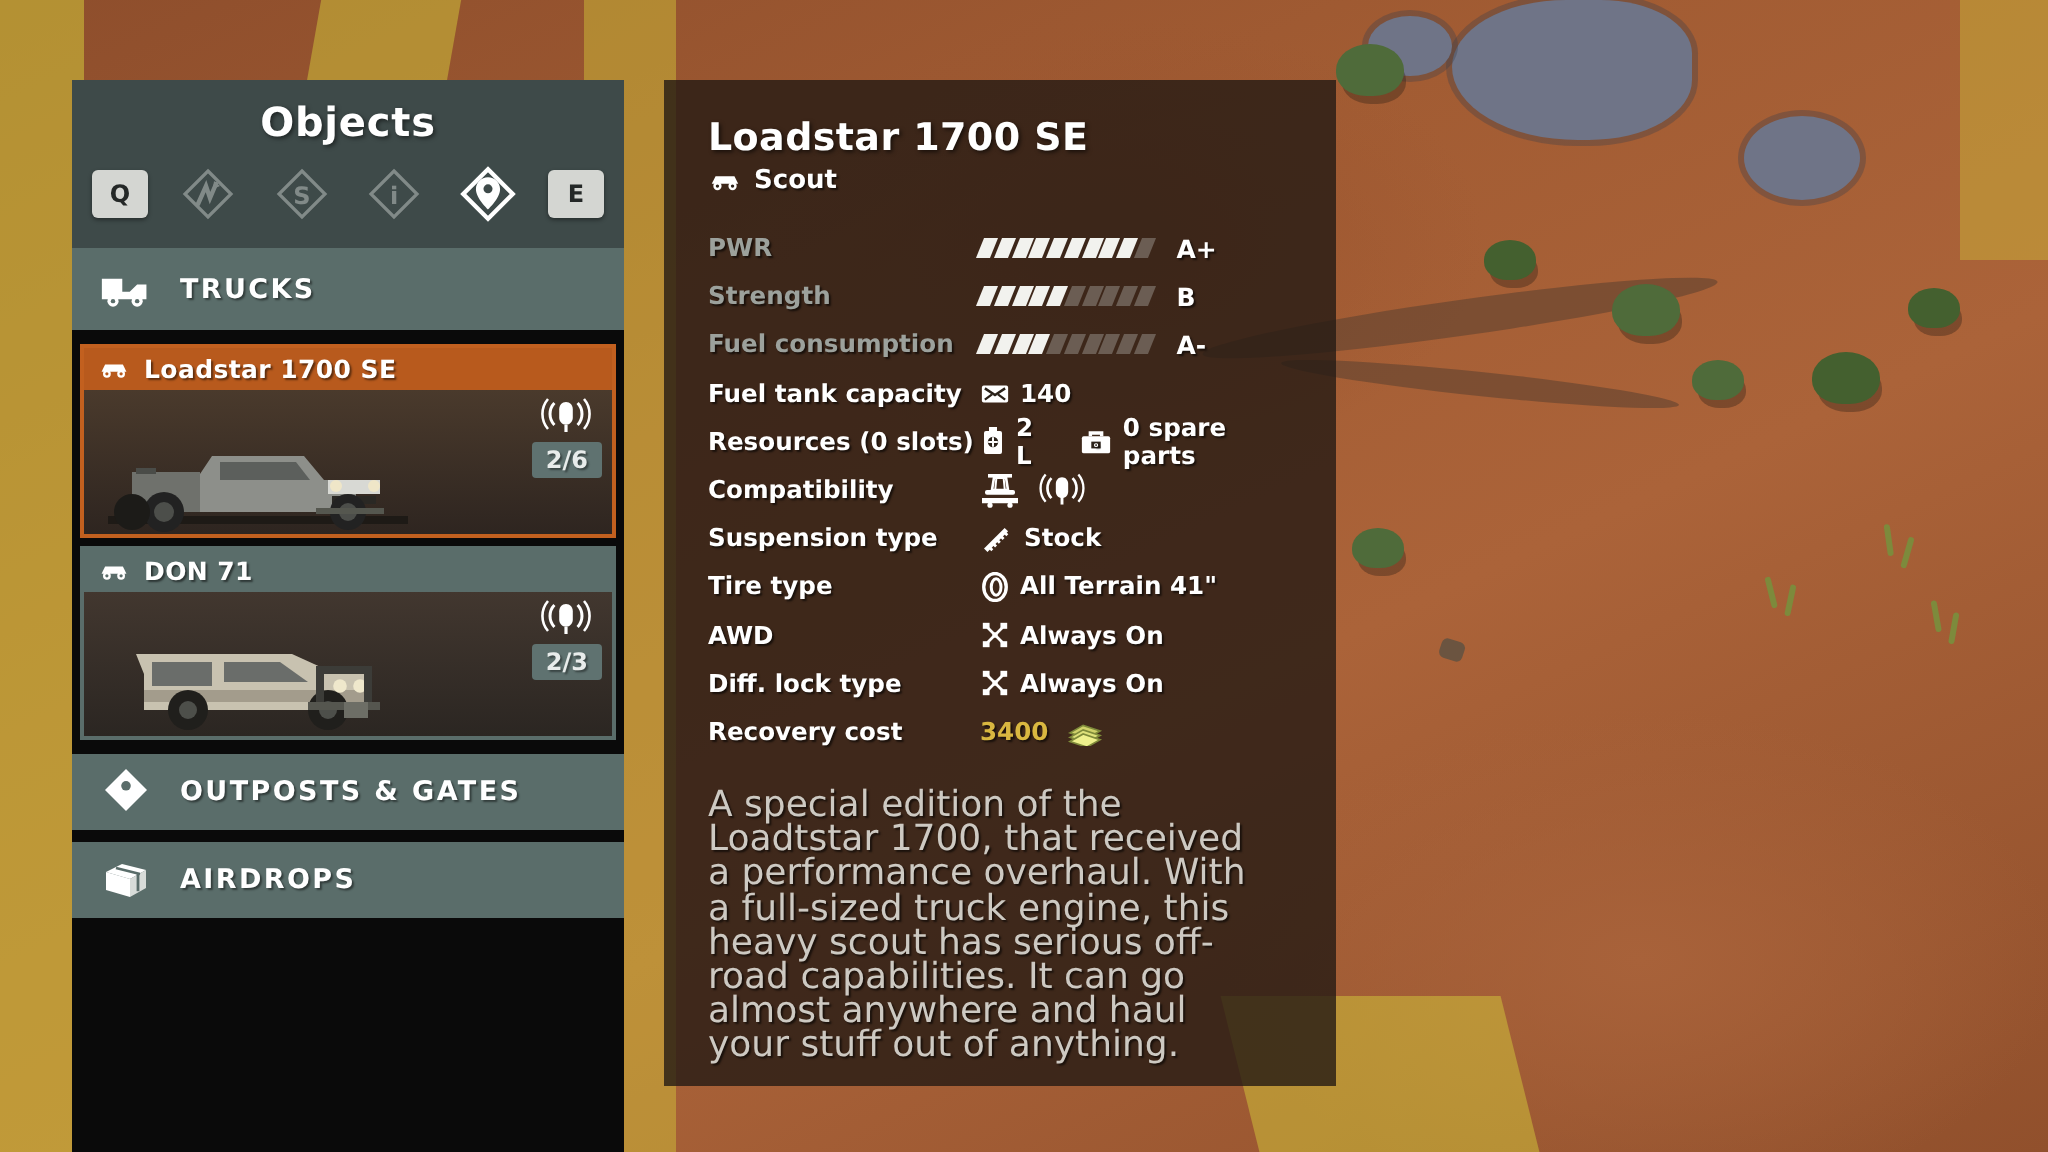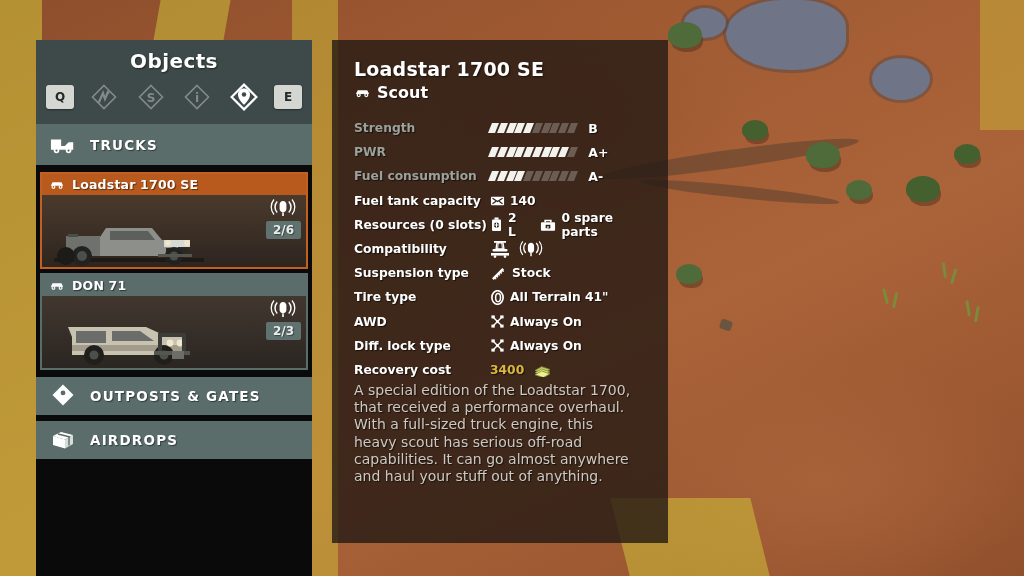--- a/index.html
+++ b/index.html
@@ -190,21 +190,21 @@
     color:#fff;
     font-size:19px;
     font-weight:bold;
     letter-spacing:.2px;
     text-shadow:1px 1px 2px rgba(0,0,0,.6);
     margin-bottom:3px;
   }
   .d-sub {
     display:flex; align-items:center; gap:6px;
     color:#fff;
-    font-size:16px; font-weight:bold;
+    font-size:13px; font-weight:bold;
     margin-bottom:14px;
     text-shadow:1px 1px 1px rgba(0,0,0,.6);
   }
   .d-rows { display:flex; flex-direction:column; }
   .d-row {
     display:flex; align-items:center;
     height:24.2px;
   }
   .d-label {
     width:136px;
@@ -228,22 +228,23 @@
   }
   
   .bar { display:flex; gap:1.6px; align-items:center; }
   .seg {
     width:7.2px; height:10px;
     transform:skewX(-22deg);
     background:#6b5d53;
   }
   .seg.on { background:#f2f2ee; }
   .d-desc {
+    margin-top:16px;
     color:#cdc9c2;
-    font-size:14px;
+    font-size:18px;
     line-height:17.2px;
     text-shadow:1px 1px 1px rgba(0,0,0,.6);
     max-width:284px;
   }
   .ico-s { display:inline-flex; align-items:center; justify-content:center; }
 </style>
 </head>
 <body>
 
 <div id="map">
@@ -468,54 +469,54 @@
         <circle cx="5" cy="8.2" r="0.9" fill="#2a2119"></circle>
         <circle cx="13" cy="8.2" r="0.9" fill="#2a2119"></circle>
       </svg>
     </span>
     <span>Scout</span>
   </div>
 
   <div class="d-rows">
 
     <div class="d-row">
+      <div class="d-label dim">PWR</div>
+      <div class="d-val">
+        <span class="bar">
+            <span class="seg on"></span>
+            <span class="seg on"></span>
+            <span class="seg on"></span>
+            <span class="seg on"></span>
+            <span class="seg on"></span>
+            <span class="seg on"></span>
+            <span class="seg on"></span>
+            <span class="seg on"></span>
+            <span class="seg on"></span>
+            <span class="seg"></span>
+          </span>
+        <span class="grade">A+</span>
+      </div>
+    </div>
+
+    <div class="d-row">
       <div class="d-label dim">Strength</div>
       <div class="d-val">
         <span class="bar">
             <span class="seg on"></span>
             <span class="seg on"></span>
             <span class="seg on"></span>
             <span class="seg on"></span>
             <span class="seg on"></span>
             <span class="seg"></span>
             <span class="seg"></span>
             <span class="seg"></span>
             <span class="seg"></span>
             <span class="seg"></span>
           </span>
         <span class="grade">B</span>
-      </div>
-    </div>
-
-    <div class="d-row">
-      <div class="d-label dim">PWR</div>
-      <div class="d-val">
-        <span class="bar">
-            <span class="seg on"></span>
-            <span class="seg on"></span>
-            <span class="seg on"></span>
-            <span class="seg on"></span>
-            <span class="seg on"></span>
-            <span class="seg on"></span>
-            <span class="seg on"></span>
-            <span class="seg on"></span>
-            <span class="seg on"></span>
-            <span class="seg"></span>
-          </span>
-        <span class="grade">A+</span>
       </div>
     </div>
 
     <div class="d-row">
       <div class="d-label dim">Fuel consumption</div>
       <div class="d-val">
         <span class="bar">
             <span class="seg on"></span>
             <span class="seg on"></span>
             <span class="seg on"></span>

